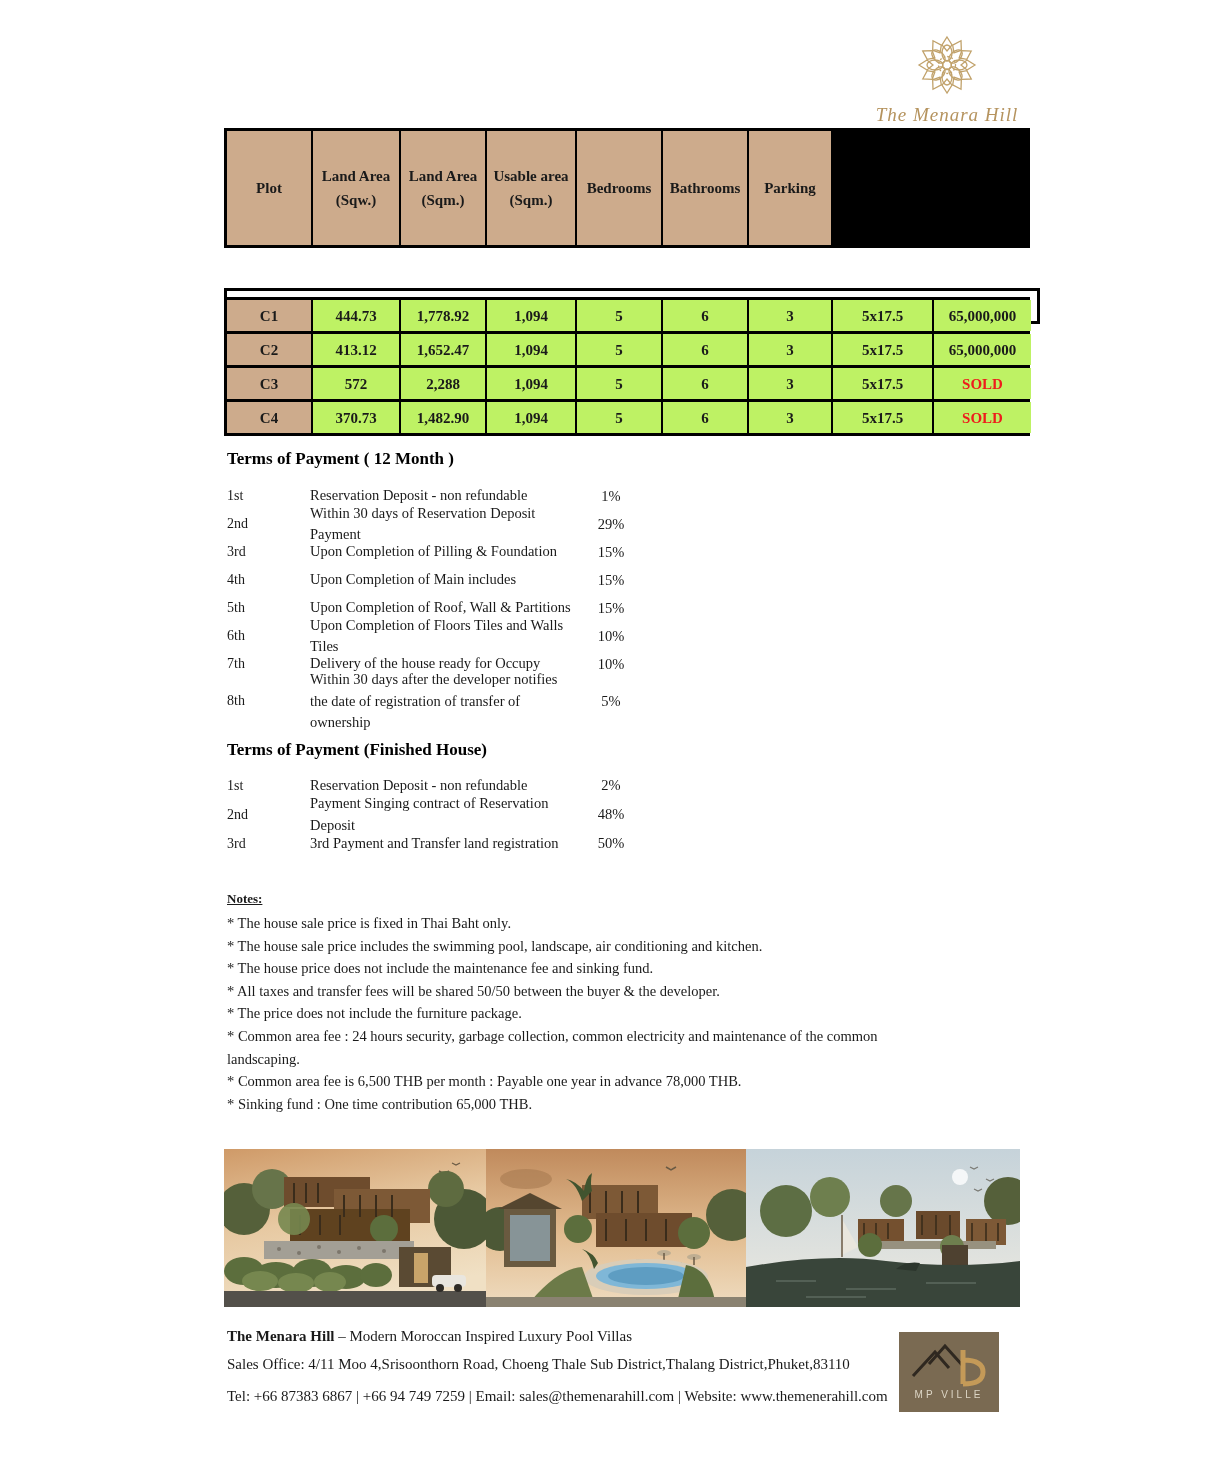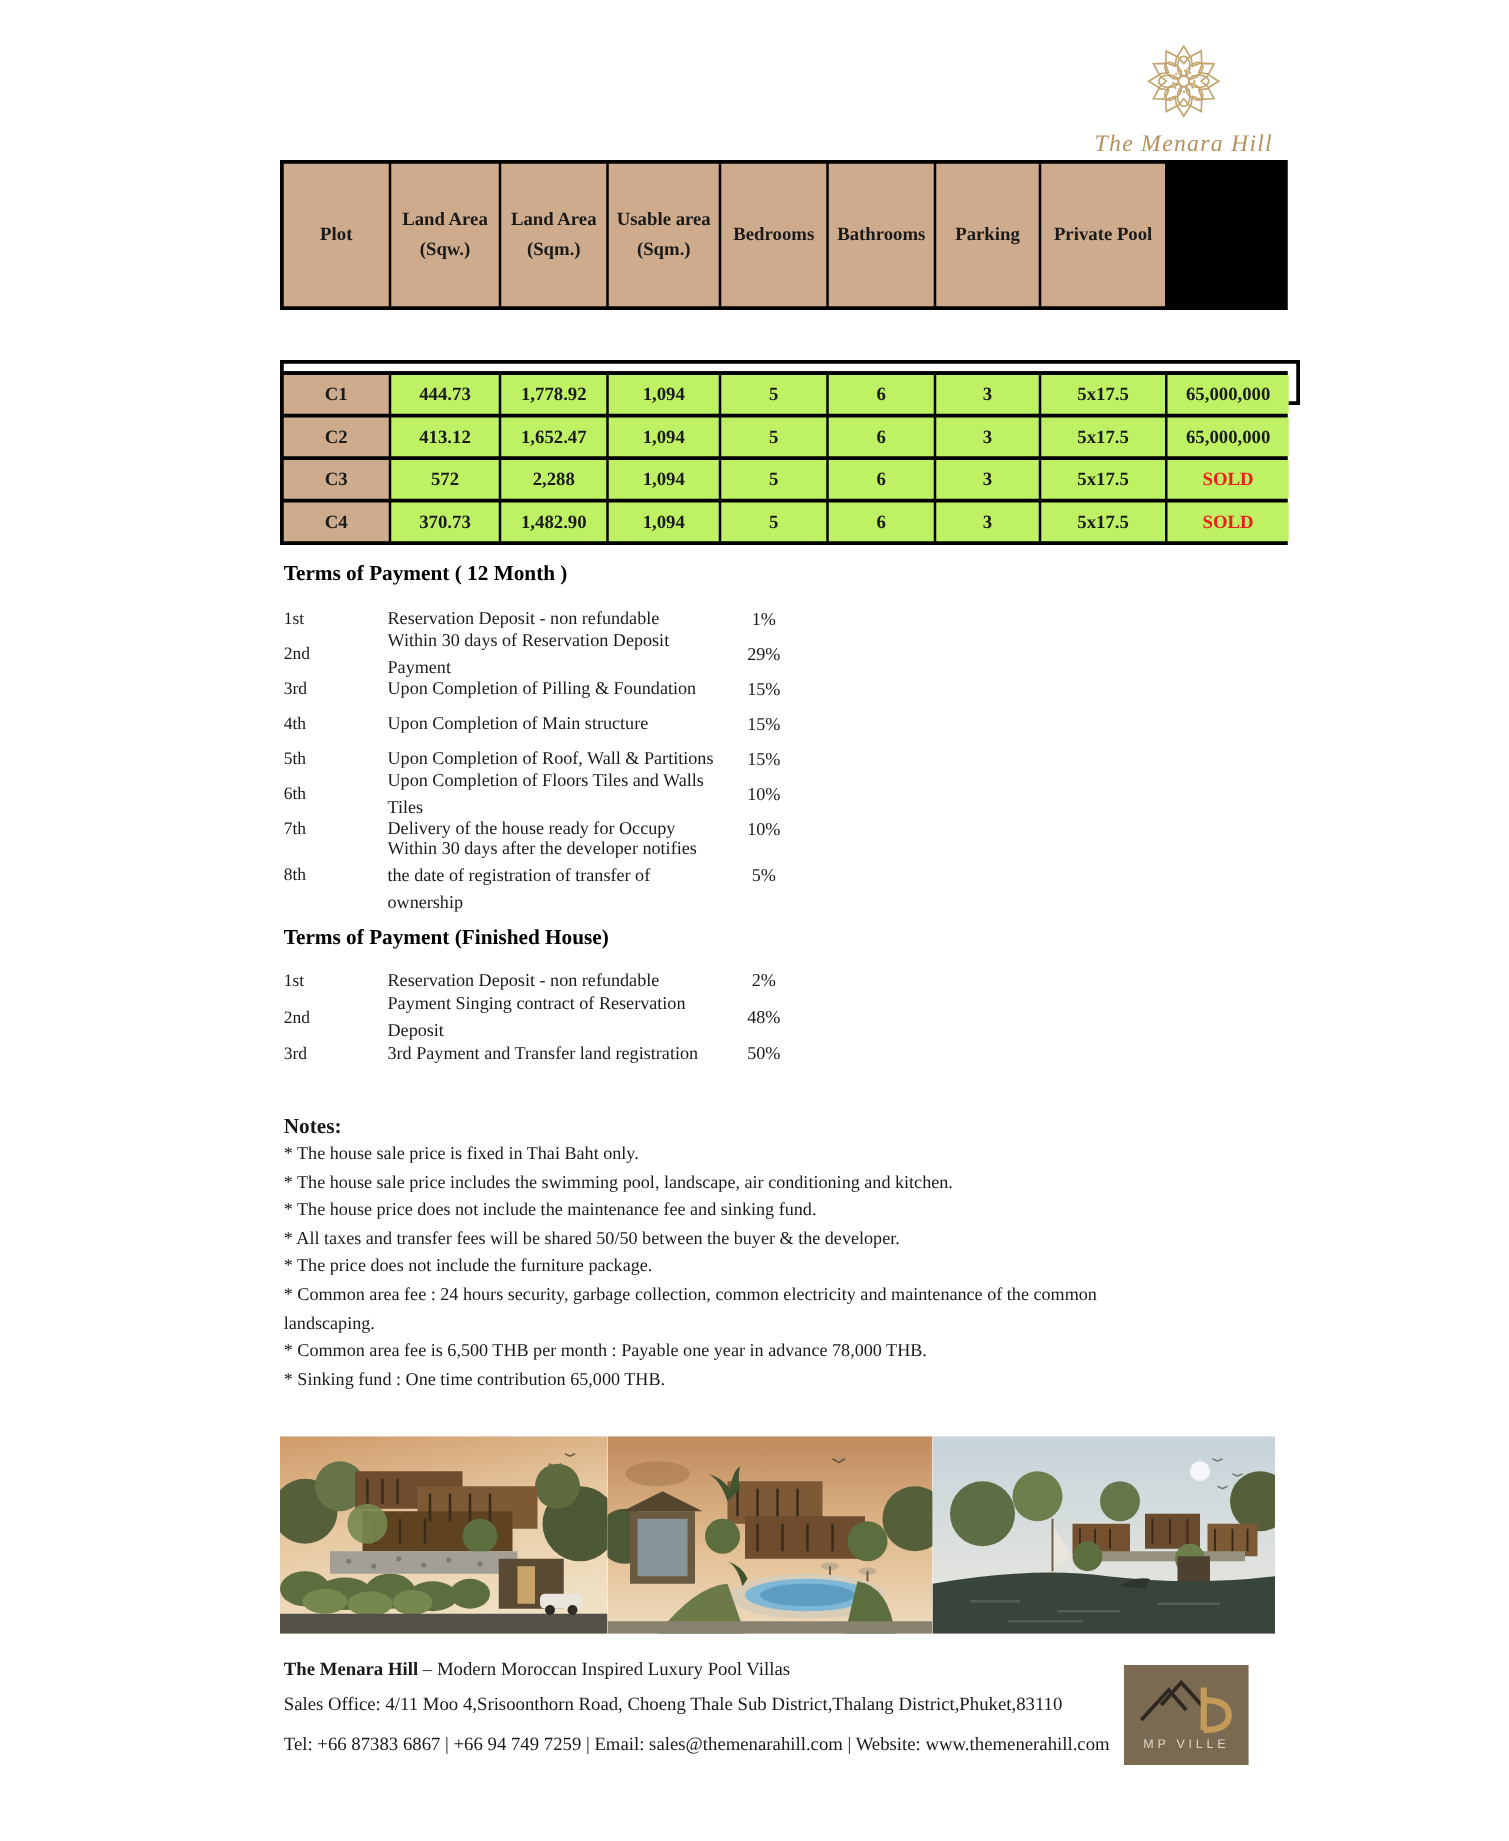--- a/index.html
+++ b/index.html
@@ -30,22 +30,22 @@
   
   .sec-h{position:absolute;font-size:17px;font-weight:bold;color:#000;}
   .pay-list{position:absolute;left:227px;width:470px;}
   .pay-item{display:flex;align-items:center;height:28px;}
   .pay-item.tall{height:46px;}
   .ord{width:83px;font-size:14px;}
   .desc{width:272px;font-size:14.5px;line-height:1.45;}
   .pct{width:58px;text-align:center;font-size:14.5px;}
 
   
-  .notes-h{position:absolute;left:227px;top:891px;font-size:17px;font-weight:bold;
-           }
+  .notes-h{position:absolute;left:227px;top:891px;font-size:13px;font-weight:bold;
+           text-decoration:underline;}
   .notes{position:absolute;left:227px;top:912px;font-size:14.5px;line-height:22.6px;width:720px;}
 
   
   .images{position:absolute;left:224px;top:1149px;display:flex;}
   .images svg{display:block;}
 
   
   .f1{position:absolute;left:227px;top:1328px;font-size:15px;}
   .f1 b{font-weight:bold;}
   .f2{position:absolute;left:227px;top:1356px;font-size:15px;}
@@ -110,23 +110,20 @@
     </div>
     <div class="cell tan">
       <span>Bedrooms</span>
     </div>
     <div class="cell tan">
       <span>Bathrooms</span>
     </div>
     <div class="cell tan">
       <span>Parking</span>
     </div>
-    <div class="cell tan">
-      <span>Private Pool</span>
-    </div>
   </div>
 
   <div class="banner">PHASE III : MODERN TROPICAL DESIGN IN MIMI RESORT</div>
 
   <div class="grid-row ubody">
     <div class="cell tan">C1</div>
     <div class="cell">444.73</div>
     <div class="cell">1,778.92</div>
     <div class="cell">1,094</div>
     <div class="cell">5</div>
@@ -178,21 +175,21 @@
       <span class="desc">Within 30 days of Reservation Deposit Payment</span>
       <span class="pct">29%</span>
     </div>
     <div class="pay-item">
       <span class="ord">3rd</span>
       <span class="desc">Upon Completion of Pilling &amp; Foundation</span>
       <span class="pct">15%</span>
     </div>
     <div class="pay-item">
       <span class="ord">4th</span>
-      <span class="desc">Upon Completion of Main structure</span>
+      <span class="desc">Upon Completion of Main includes</span>
       <span class="pct">15%</span>
     </div>
     <div class="pay-item">
       <span class="ord">5th</span>
       <span class="desc">Upon Completion of Roof, Wall &amp; Partitions</span>
       <span class="pct">15%</span>
     </div>
     <div class="pay-item">
       <span class="ord">6th</span>
       <span class="desc">Upon Completion of Floors Tiles and Walls Tiles</span>

